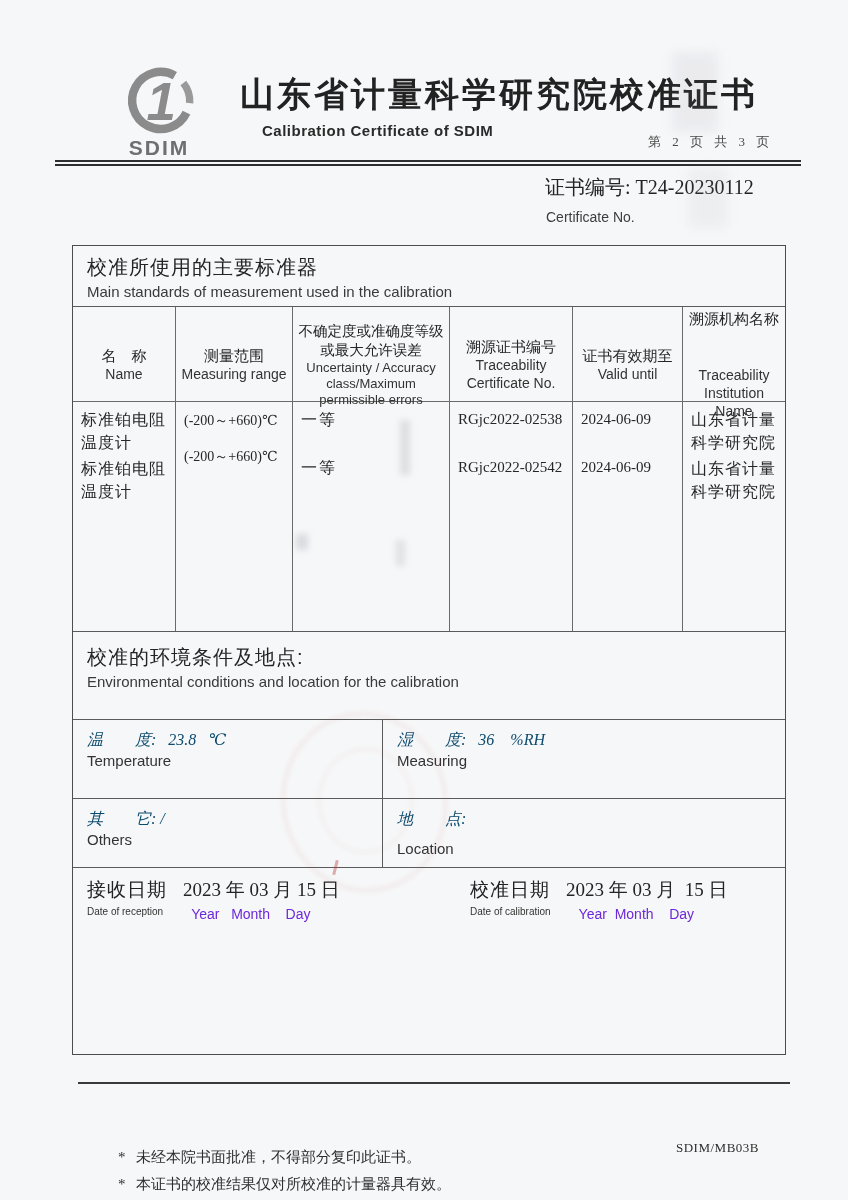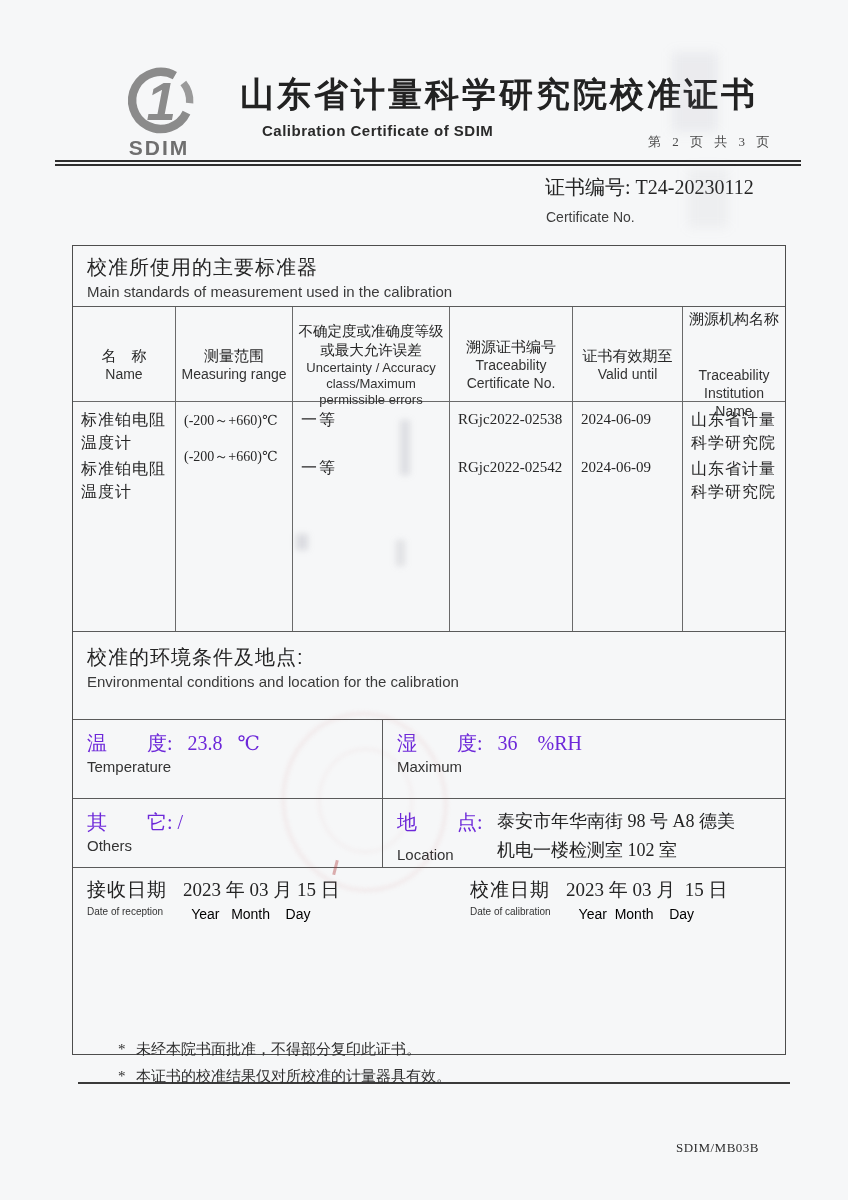--- a/index.html
+++ b/index.html
@@ -62,50 +62,50 @@
   .td-cert .cell-entry { letter-spacing:0; margin-bottom:25px; font-size:15px; }
   .td-valid .cell-entry { letter-spacing:0; margin-bottom:25px; font-size:15px; }
 
   .sec-env-title { height:88px; padding:12px 14px 0 14px; }
   .sec-env-title .sec-title-en { }
 
   .row-split { display:grid; grid-template-columns:310px auto; }
   .row-temp { height:79px; }
   .row-temp .cell-left { border-right:1px solid #5a5a5a; }
   .env-cell { padding:10px 0 0 14px; }
-  .env-line { font-size:20px; color:#6d28d9; white-space:pre; }
+  .env-line { font-size:16px; color:#0c4a6e; white-space:pre;font-style:italic; }
   .env-en { font-size:15px; color:#333; margin-top:1px;
             font-family:"Liberation Sans","DejaVu Sans",sans-serif; }
   .row-others { height:69px; }
   .row-others .cell-left { border-right:1px solid #5a5a5a; }
   .loc-grid { display:grid; grid-template-columns:100px auto; padding:8px 6px 0 14px; }
   .loc-labels .env-line { padding-top:2px; }
   .loc-labels .env-en { margin-top:10px; }
   .loc-value { font-size:18px; line-height:29px; color:#242424; white-space:pre-wrap; }
 
   .row-dates { height:72px; display:grid; grid-template-columns:383px auto; }
   .date-cell { padding:9px 0 0 14px; }
   .date-line1 { display:flex; gap:16px; }
   .date-label-zh { font-size:19px; color:#222; letter-spacing:1px;
                    font-family:"Liberation Sans","DejaVu Sans",sans-serif; }
   .date-value { font-size:19px; color:#242424; white-space:pre; }
   .date-line2 { display:flex; gap:28px; margin-top:3px; }
   .date-label-en { font-size:10px; color:#333; font-family:"Liberation Sans",sans-serif; }
-  .date-units { font-size:14px; color:#000000; white-space:pre; font-family:"Liberation Sans",sans-serif; }
+  .date-units { font-size:14px; color:#6d28d9; white-space:pre; font-family:"Liberation Sans",sans-serif; }
 
   .sec-notice { height:115px; padding:9px 14px 0 16px; }
   .notice-title { font-size:16px; color:#242424; }
   .notice-item { font-size:16px; line-height:27px; color:#242424; }
   .notice-blank { display:inline-block; min-width:46px; text-align:center;
                   border-bottom:1px solid #2e2e2e; line-height:17px; }
 
   
   .footer-rule { position:absolute; left:78px; top:1082px; width:712px; height:0;
                  border-top:2px solid #3a3a3a; }
-  .footer-notes { position:absolute; left:118px; top:1036px; }
+  .footer-notes { position:absolute; left:118px; top:1144px; }
   .footer-note { font-size:15px; line-height:27px; color:#2e2e2e; }
   .footer-note .ast { display:inline-block; width:18px; }
   .doc-code { position:absolute; left:676px; top:1140px; font-size:13px; color:#2e2e2e;
               letter-spacing:0.5px; }
 
   
   .artifact { position:absolute; pointer-events:none; }
   .stamp-ghost { left:282px; top:712px; width:165px; height:180px; border-radius:50%;
                  border:3px solid rgba(195,85,85,0.10); transform:rotate(-10deg);
                  filter:blur(2px); }
@@ -214,35 +214,34 @@
       <div class="sec-title-en">Environmental conditions and location for the calibration</div>
     </div>
 
     <div class="sec row-split row-temp">
       <div class="cell-left env-cell">
         <div class="env-line">温　　度:   23.8   ℃</div>
         <div class="env-en">Temperature</div>
       </div>
       <div class="env-cell">
         <div class="env-line">湿　　度:   36    %RH</div>
-        <div class="env-en">Maximum</div>
+        <div class="env-en">Measuring</div>
       </div>
     </div>
 
     <div class="sec row-split row-others">
       <div class="cell-left env-cell">
         <div class="env-line">其　　它: /</div>
         <div class="env-en">Others</div>
       </div>
       <div class="loc-grid">
         <div class="loc-labels">
           <div class="env-line">地　　点:</div>
           <div class="env-en">Location</div>
         </div>
-        <div class="loc-value"><span>泰安市年华南街 98 号 A8 德美</span><br><span>机电一楼检测室 102 室</span></div>
       </div>
     </div>
 
     <div class="sec row-dates">
       <div class="date-cell">
         <div class="date-line1">
           <span class="date-label-zh">接收日期</span>
           <span class="date-value">2023 年 03 月 15 日</span>
         </div>
         <div class="date-line2">

